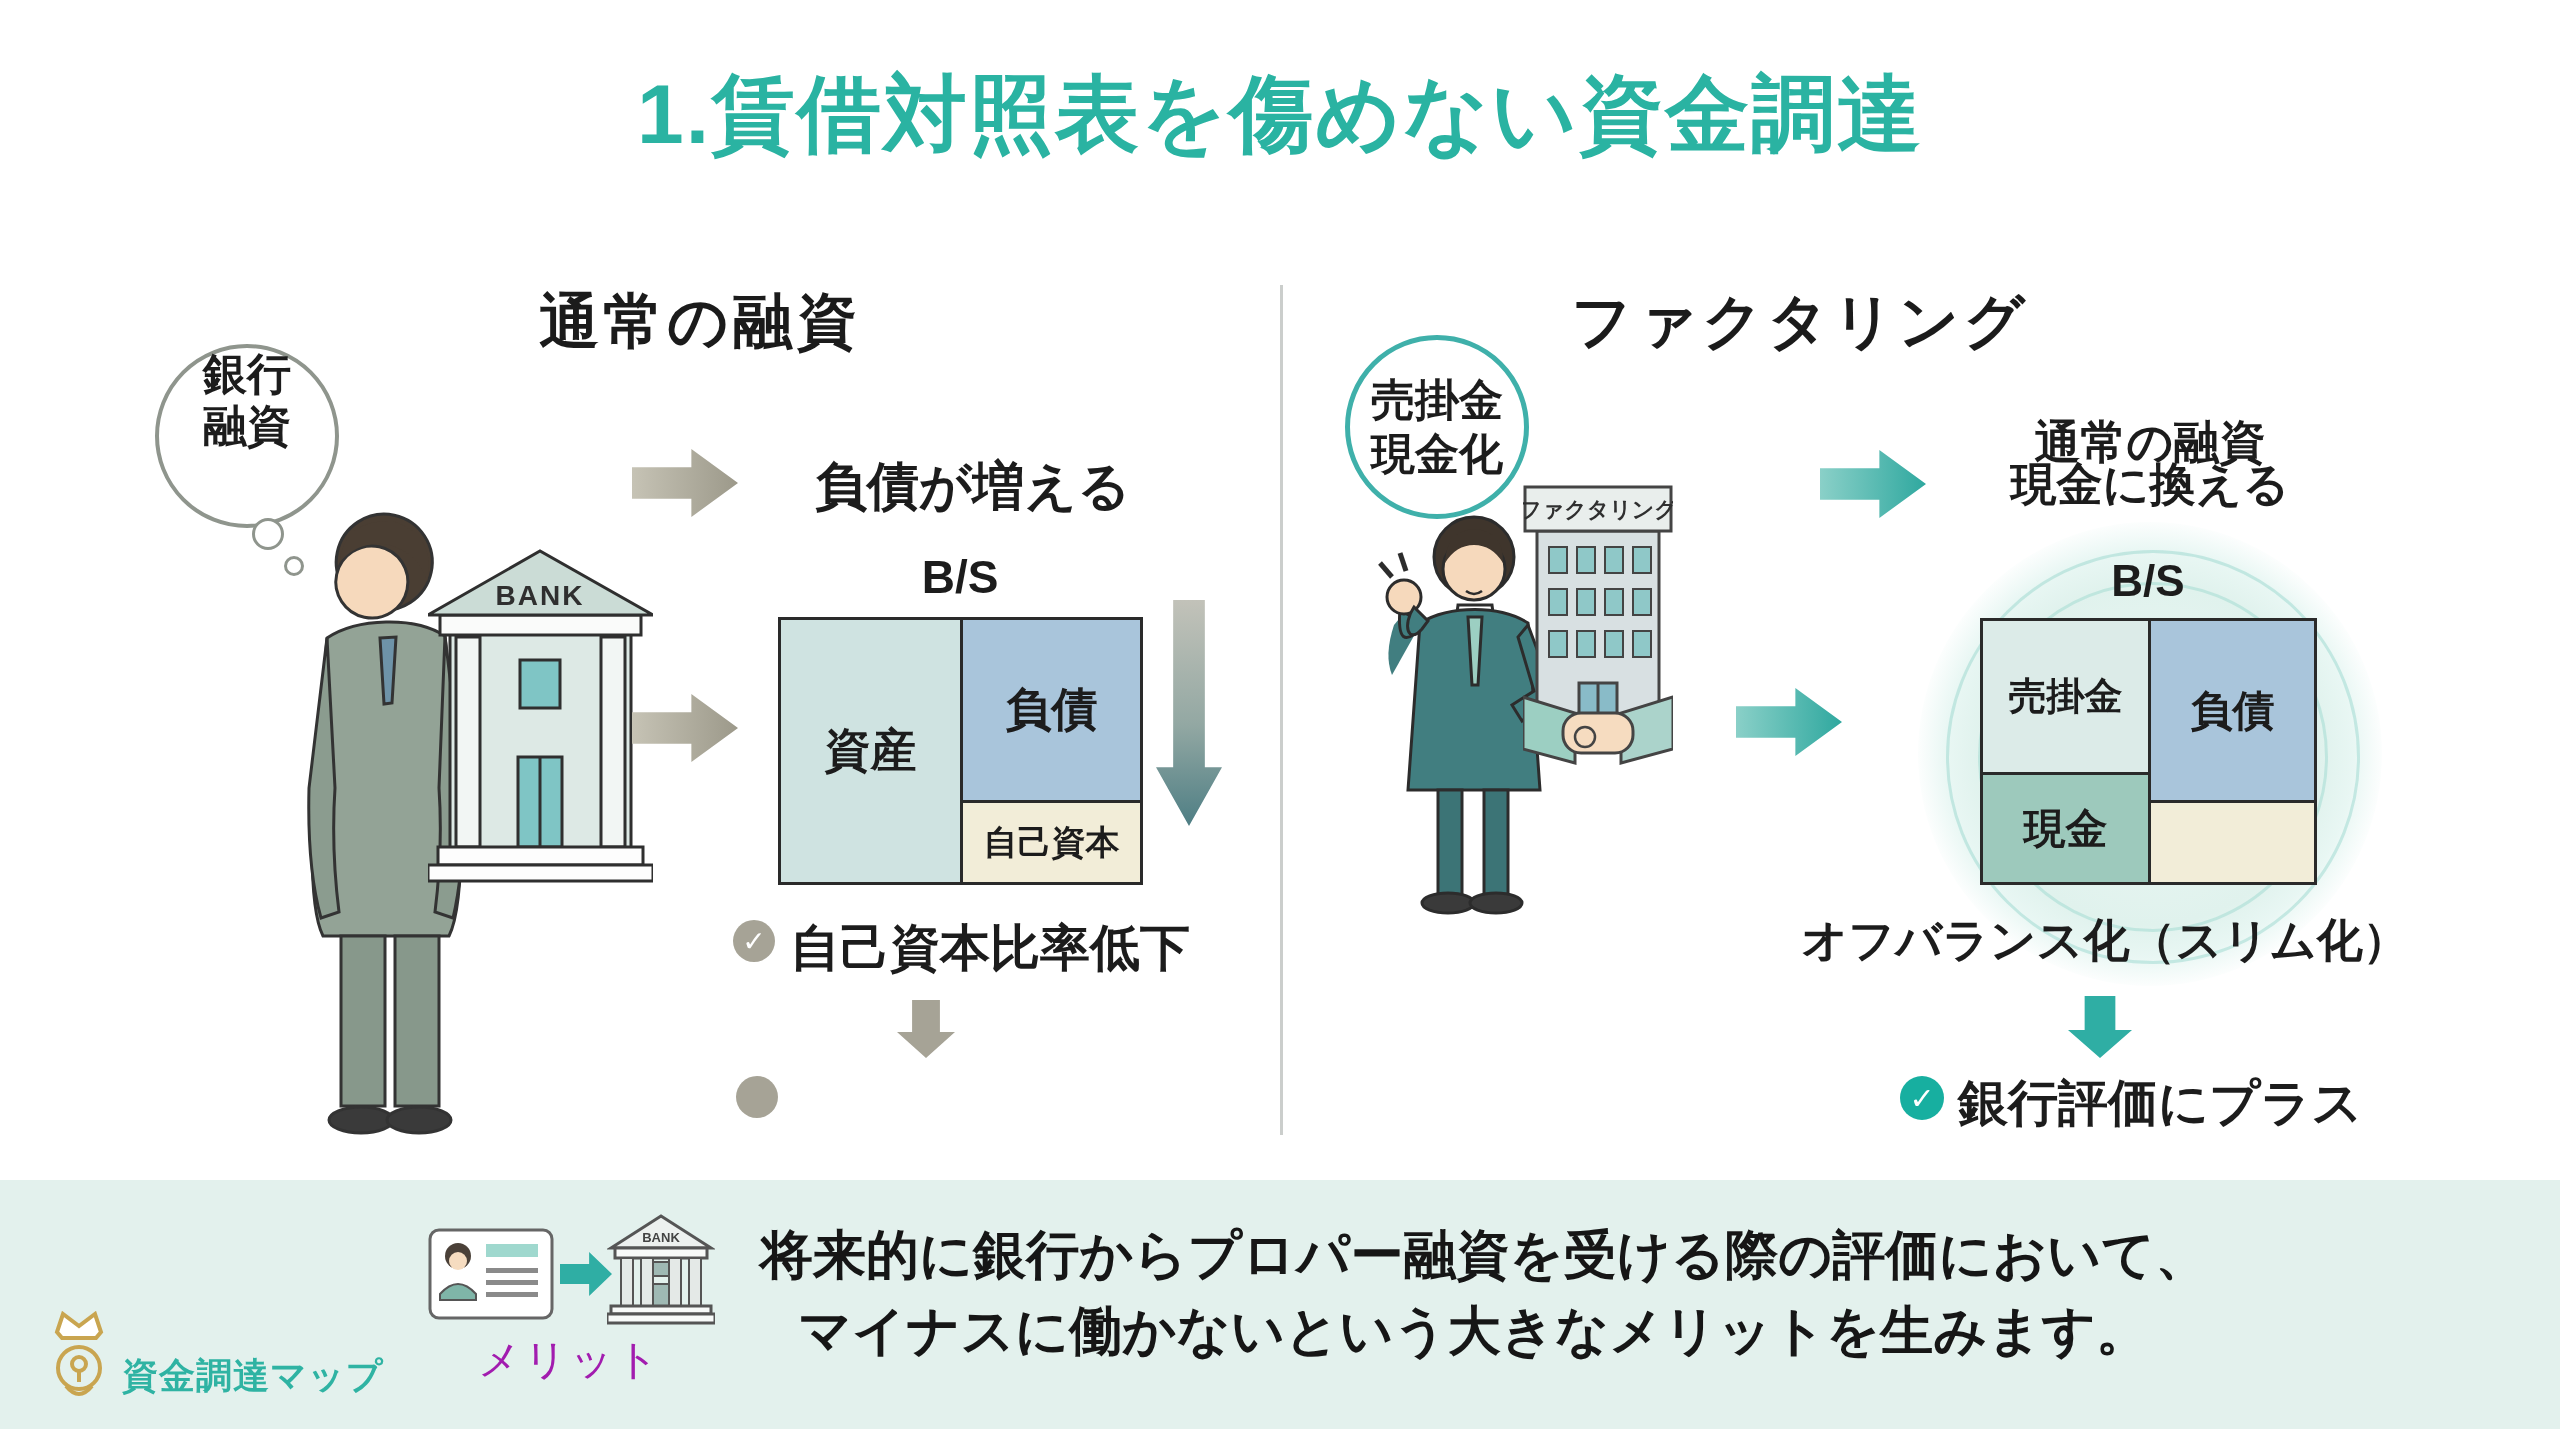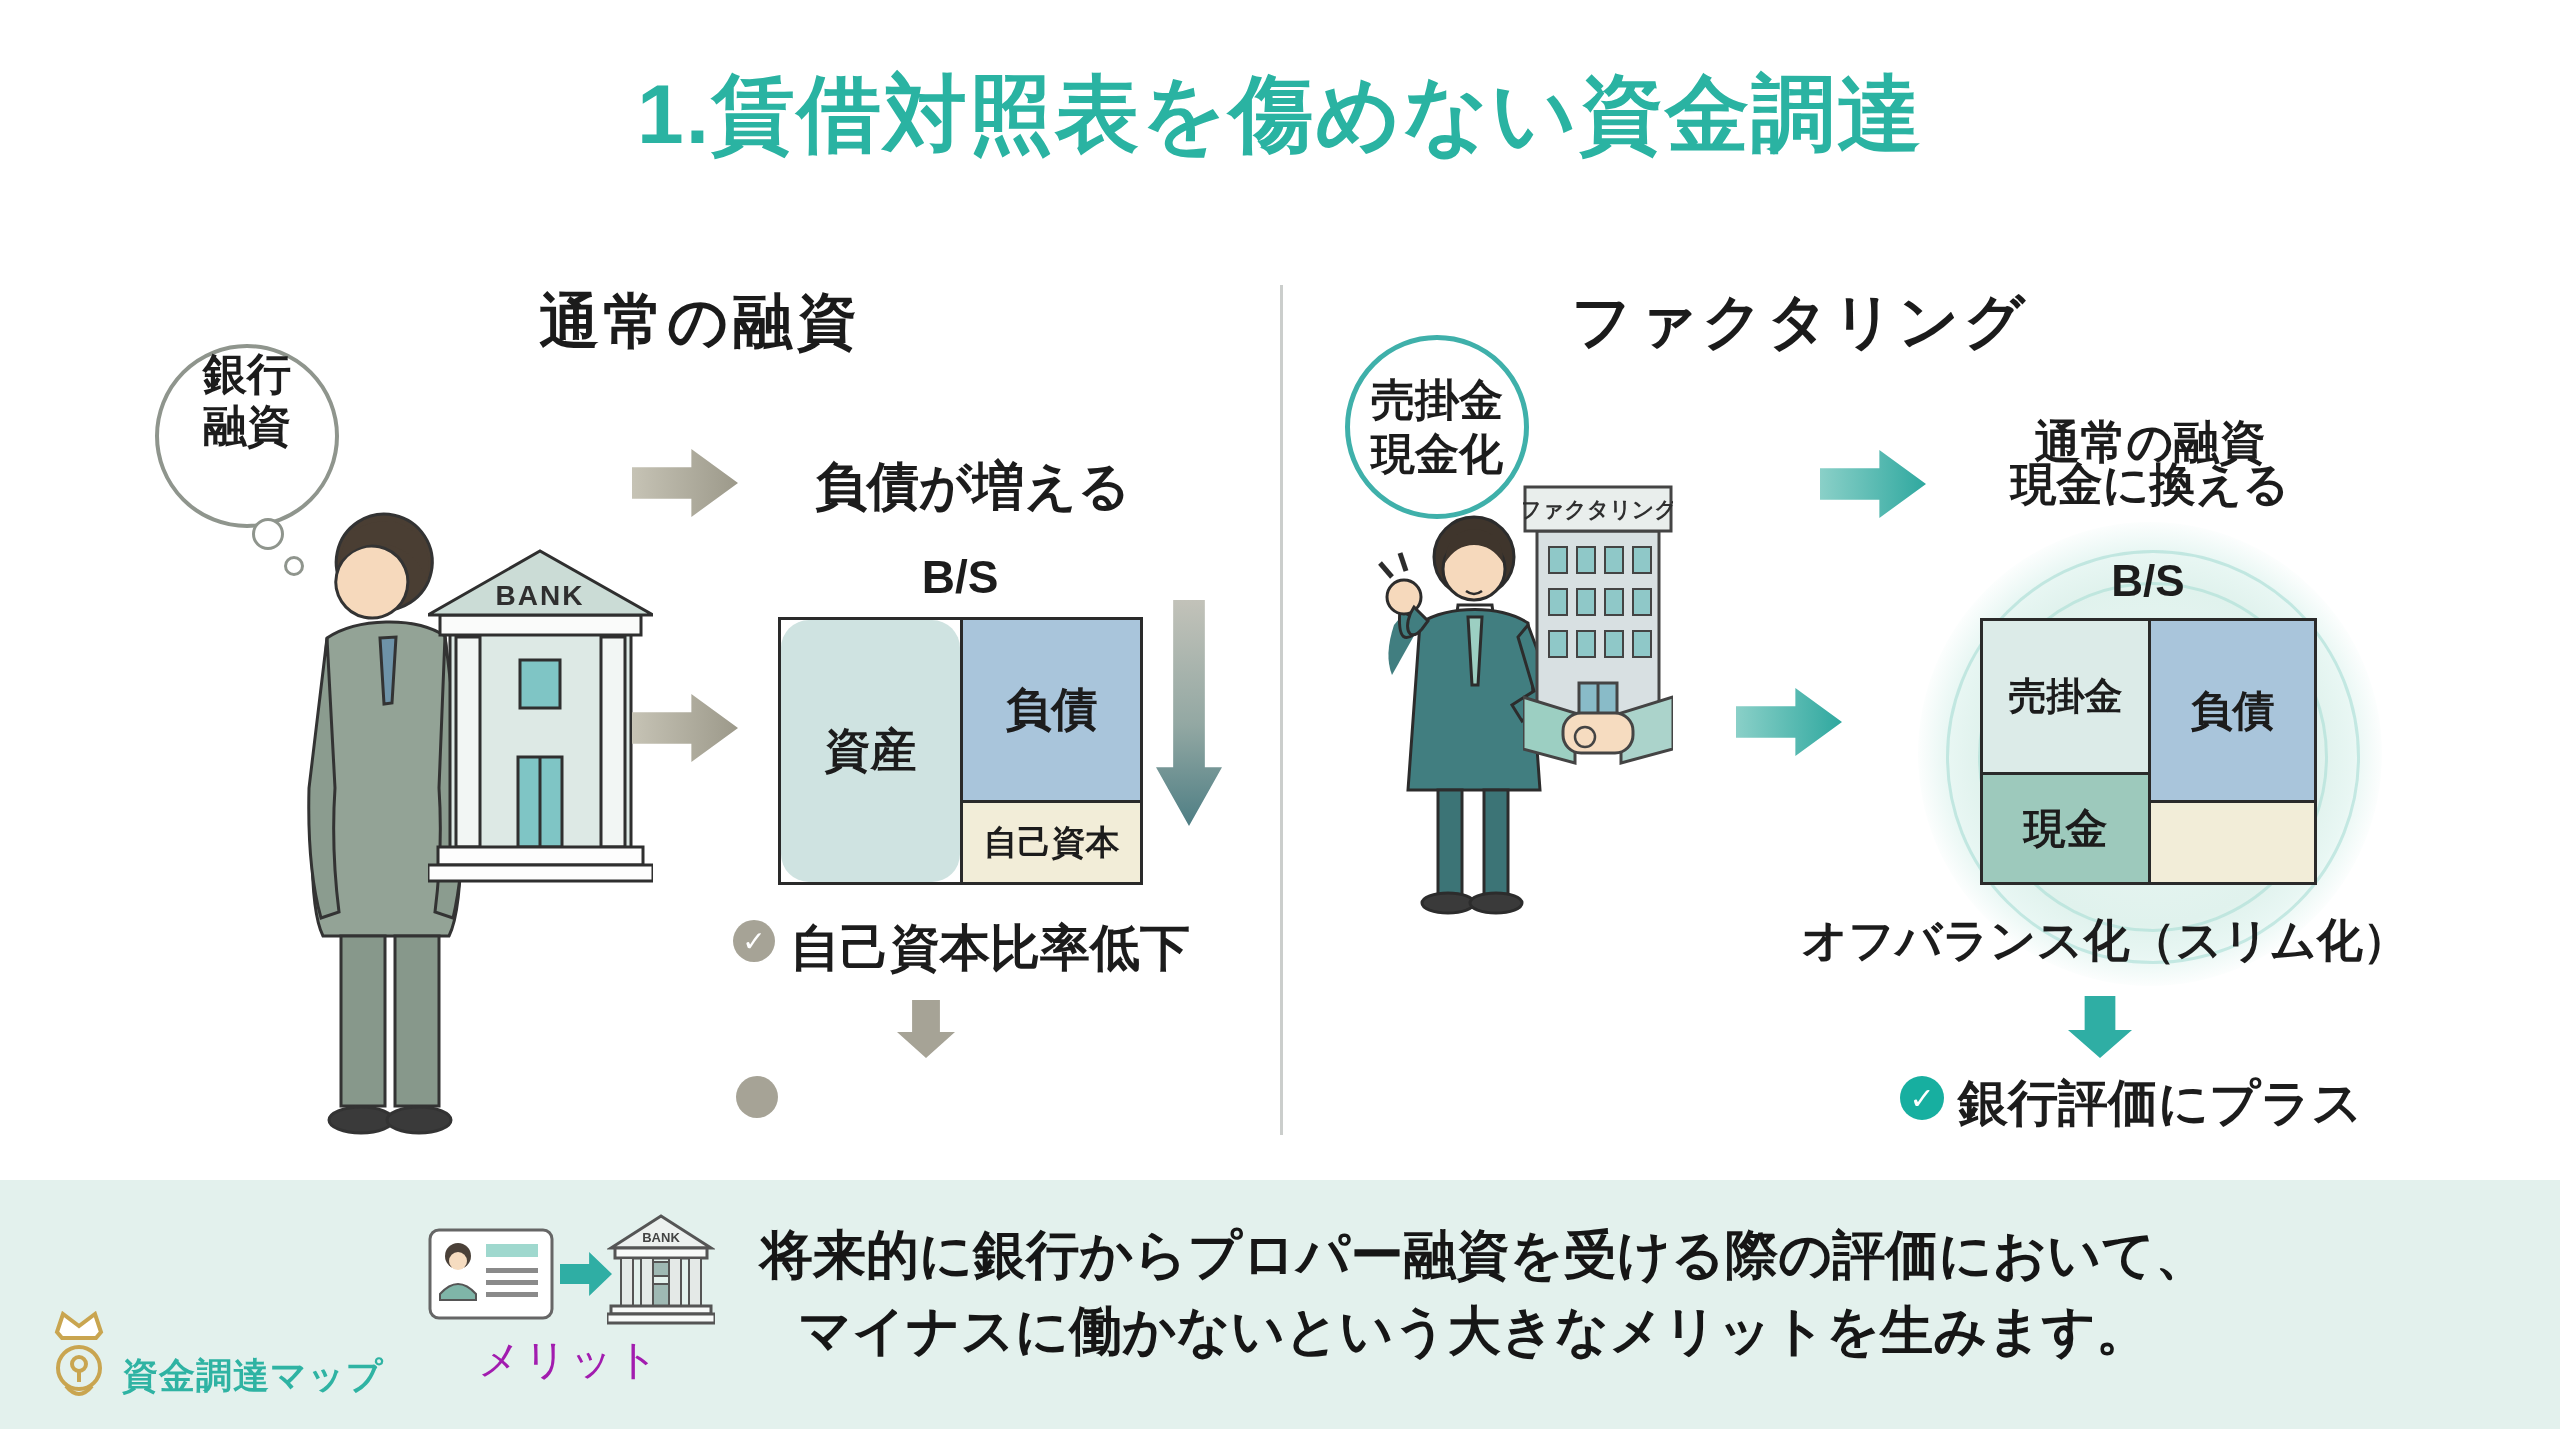--- a/index.html
+++ b/index.html
@@ -89,21 +89,21 @@
     <text x="112" y="60" text-anchor="middle" font-size="28" font-weight="bold" letter-spacing="2" fill="#2f2f2f">BANK</text>
   </svg>
 
   <div class="abs arrow-right gray-grad" style="left:632px;top:449px;width:106px;height:68px;"></div>
   <div class="abs lbl" style="left:815px;top:452px;">負債が増える</div>
   <div class="abs arrow-right gray-grad" style="left:632px;top:694px;width:106px;height:68px;"></div>
 
   <div class="abs bs-label ctr" style="left:860px;top:550px;width:200px;">B/S</div>
   <div class="abs tbl" style="left:778px;top:617px;width:365px;height:268px;">
     <div class="col" style="width:182px;border-right:3px solid #2a2a2a;">
-      <div class="cell" style="flex:1;background:#CFE3E1;font-size:46px;border-radius:28px;">資産</div>
+      <div class="cell" style="flex:1;background:#CFE3E1;font-size:46px;">資産</div>
     </div>
     <div class="col" style="flex:1;">
       <div class="cell" style="height:183px;background:#A9C5DB;border-bottom:3px solid #2a2a2a;font-size:46px;">負債</div>
       <div class="cell" style="flex:1;background:#F2EDD8;font-size:34px;">自己資本</div>
     </div>
   </div>
   <div class="abs arrow-down-big" style="left:1156px;top:600px;width:66px;height:226px;"></div>
 
   <div class="abs check gray" style="left:733px;top:920px;width:42px;height:42px;font-size:28px;">
       <span>✓</span>

